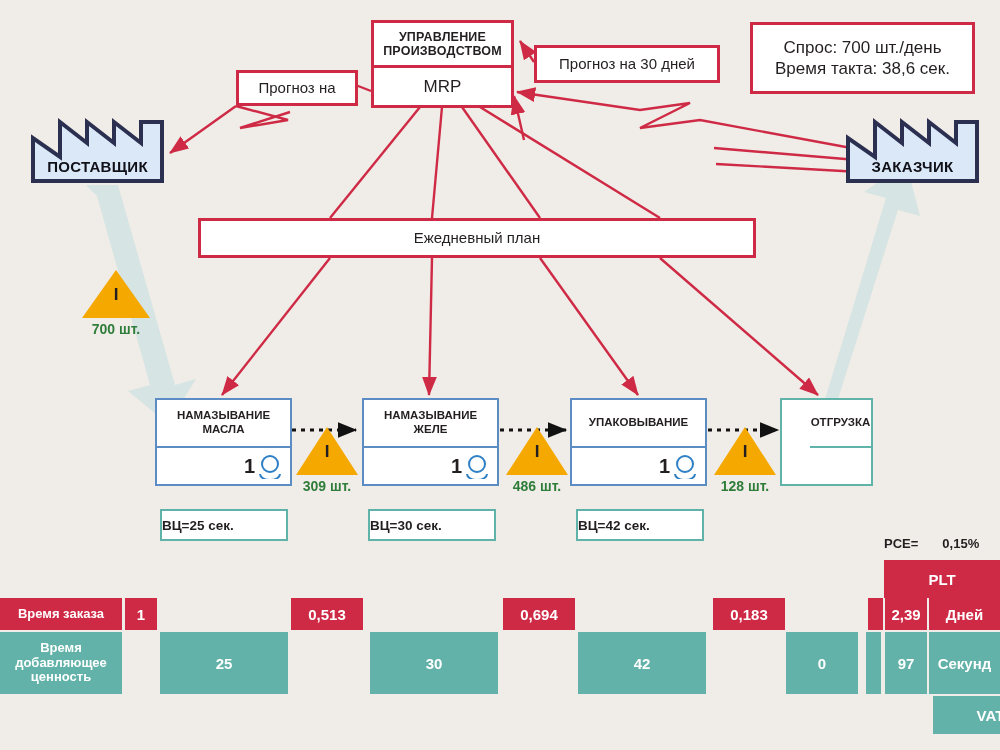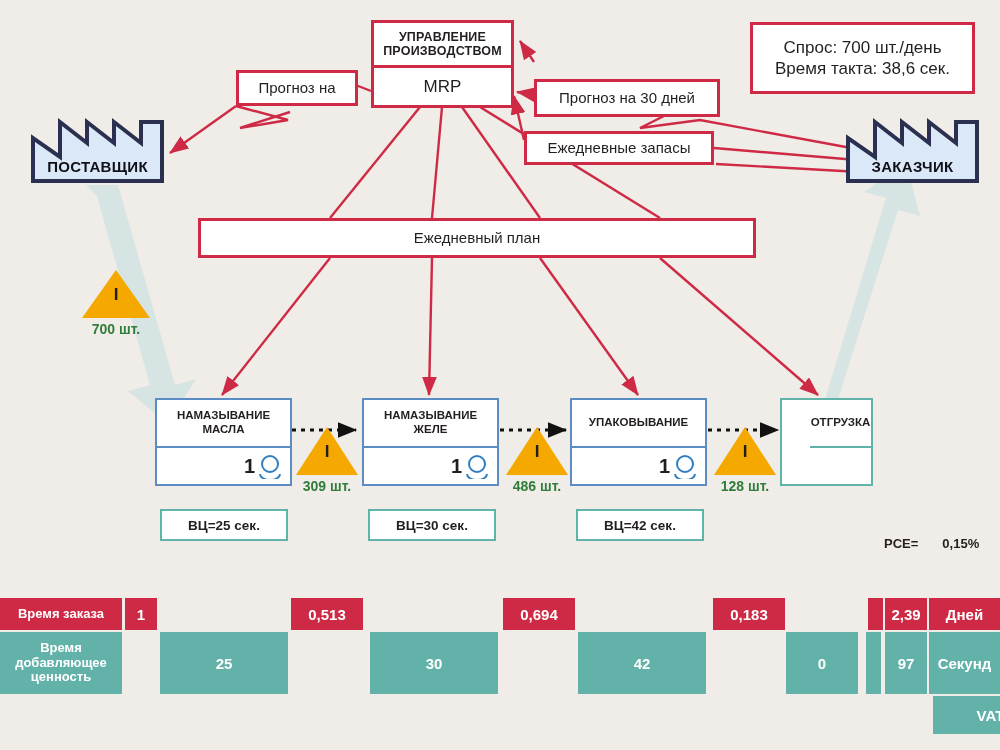--- a/index.html
+++ b/index.html
@@ -139,21 +139,20 @@
     color: #2f7d3a;
     white-space: nowrap;
   }
 
   
   .ct {
     background: #ffffff;
     border: 2px solid #5fb3a8;
     display: flex;
     align-items: center;
-    justify-content: center;
     font-weight: bold;
     font-size: 13.5px;
     color: #231f20;
   }
 
   
   .pce {
     position: absolute;
     display: flex;
     font-weight: bold;
@@ -249,27 +248,24 @@
       <span>УПРАВЛЕНИЕ</span>
       <span>ПРОИЗВОДСТВОМ</span>
     </div>
     <div class="mrp-bottom">MRP</div>
   </div>
 
   <div class="redbox node" style="left:236px; top:70px; width:122px; height:36px;">
     <span>Прогноз на</span>
   </div>
 
-  <div class="redbox node" style="left:534px; top:45px; width:186px; height:38px;margin-top:34px;">
+  <div class="redbox node" style="left:534px; top:45px; width:186px; height:38px;">
     <span>Прогноз на 30 дней</span>
   </div>
 
-  <div class="redbox node" style="left:524px; top:131px; width:190px; height:34px;">
-    <span>Ежедневные запасы</span>
-  </div>
 
   <div class="redbox node" style="left:750px; top:22px; width:225px; height:72px; flex-direction:column; font-size:17px;">
     <span>Спрос: 700 шт./день</span>
     <span>Время такта: 38,6 сек.</span>
   </div>
 
   <div class="redbox node" style="left:198px; top:218px; width:558px; height:40px;">
     <span>Ежедневный план</span>
   </div>
 
@@ -377,20 +373,23 @@
   </div>
   <div class="ct node" style="left:576px; top:509px; width:128px; height:32px;">
     <span>ВЦ=42 сек.</span>
   </div>
 
   <div class="pce" style="left:884px; top:536px;">
     <span class="pce-label">PCE=</span>
     <span>0,15%</span>
   </div>
 
+  <div class="bar red node" style="left:884px; top:560px; width:116px; height:38px;">
+    <span>PLT</span>
+  </div>
 
   <div class="bar red cap node" style="left:0px; top:598px; width:122px; height:32px;">
     <span>Время заказа</span>
   </div>
   <div class="bar red node" style="left:125px; top:598px; width:32px; height:32px;">
     <span>1</span>
   </div>
   <div class="bar red node" style="left:291px; top:598px; width:72px; height:32px;">
     <span>0,513</span>
   </div>

